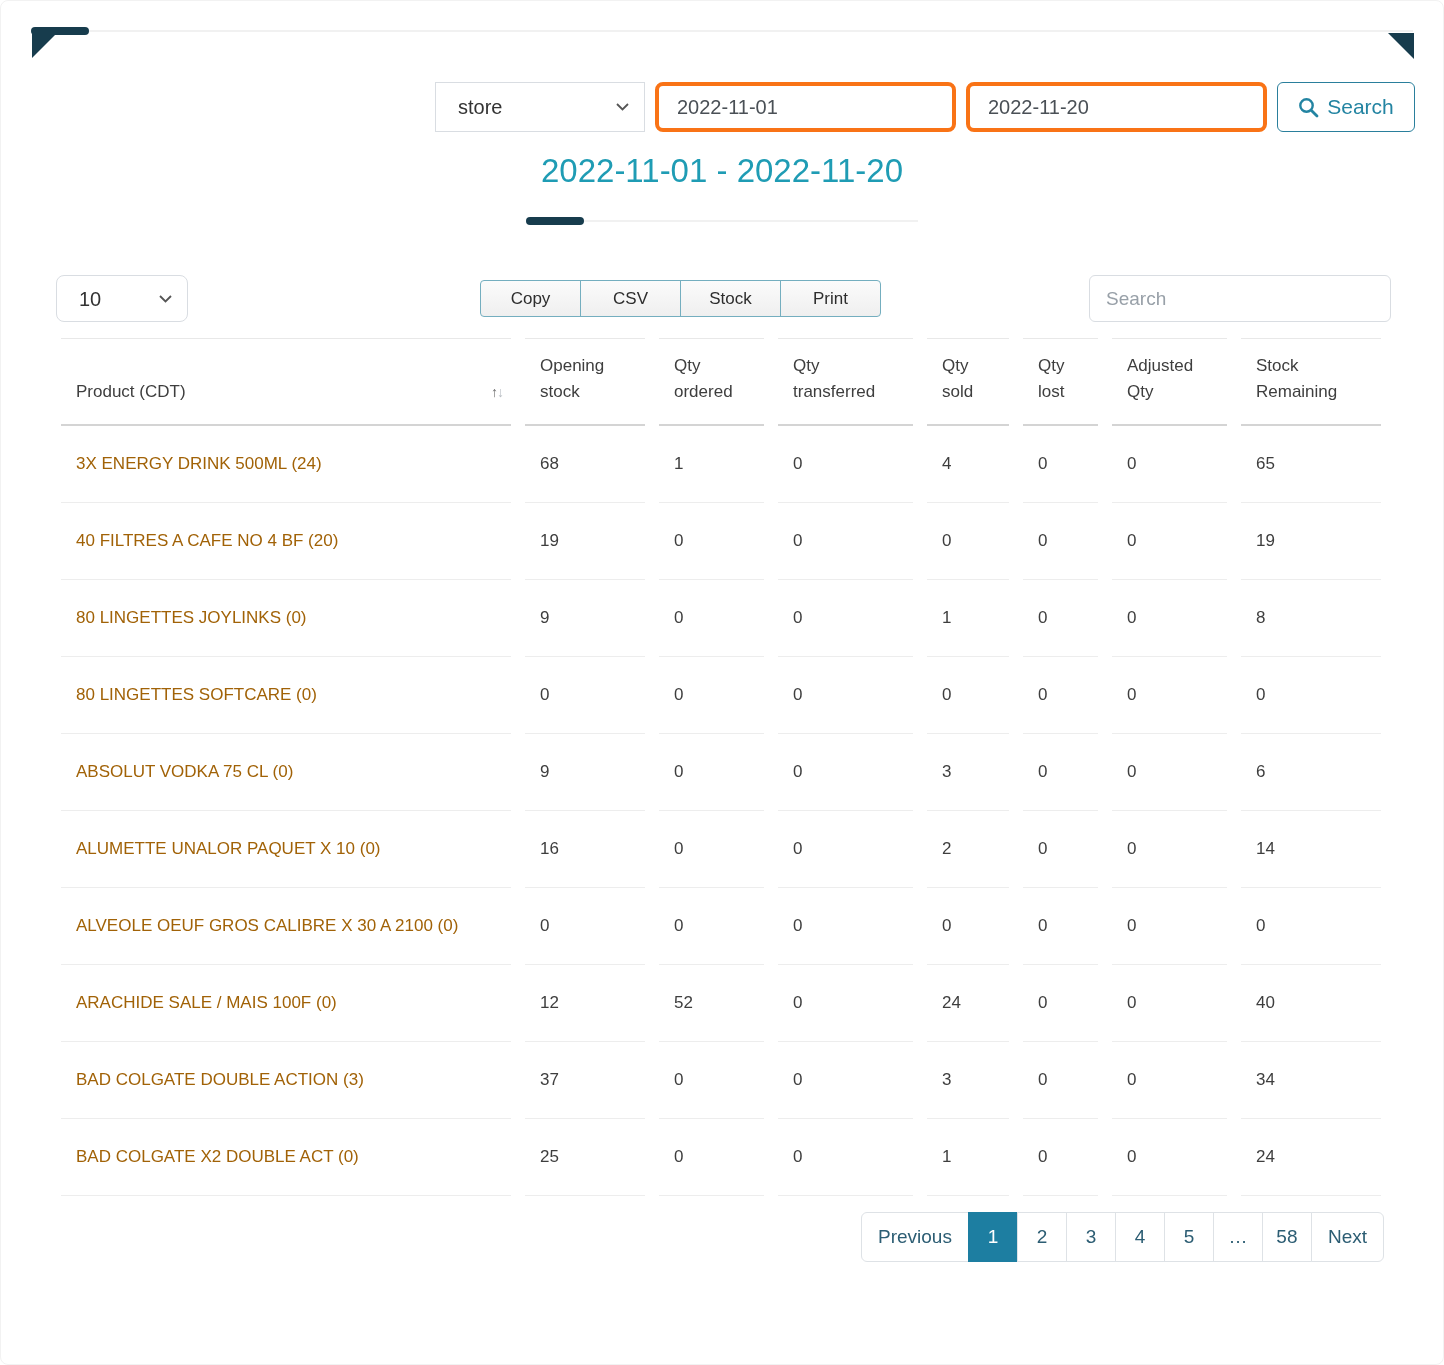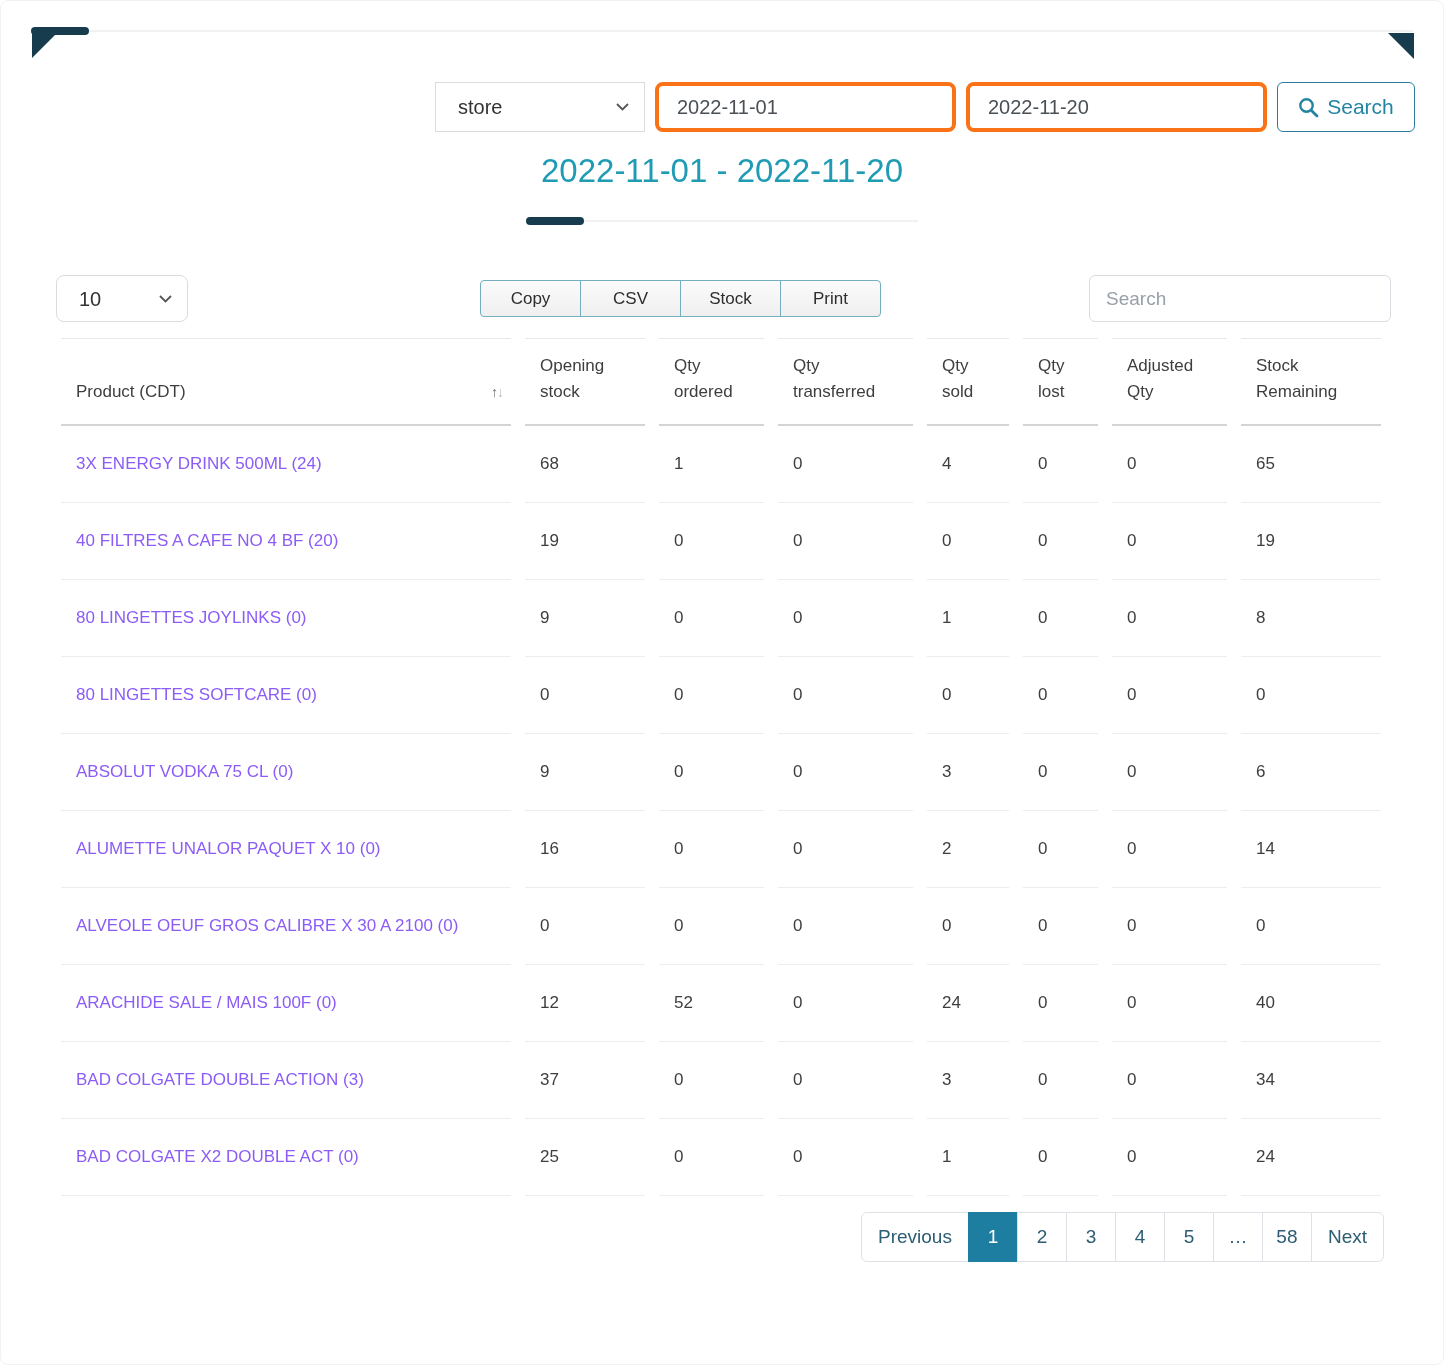--- a/index.html
+++ b/index.html
@@ -61,21 +61,21 @@
   
   table.inv { margin: 16px 0 0 46px; width: 1348px; border-collapse: separate; border-spacing: 14px 0; table-layout: fixed; }
   th {
     text-align: left; font-weight: 400; color: #3e3e3e; font-size: 17px; line-height: 1.55;
     padding: 14px 0 18px 15px; border-top: 1px solid #e8e8e8; border-bottom: 2px solid #d4d4d4;
     vertical-align: bottom; white-space: pre-line; position: relative; cursor: pointer;
   }
   th .sort { position: absolute; right: 8px; bottom: 20px; font-size: 14px; letter-spacing: -1px; }
   th .sort .up { color: #6b6b6b; } th .sort .down { color: #b9bec4; }
   td { height: 77px; vertical-align: middle; border-bottom: 1px solid #ededed; font-size: 17px; color: #3e3e3e; padding-left: 15px; overflow: hidden; white-space: nowrap; }
-  td.product { color: #8b5cf6; cursor: pointer; }
+  td.product { color: #a16207; cursor: pointer; }
   
   .pagination { display: flex; width: fit-content; margin: 16px 59px 0 auto; }
   .page-item {
     min-width: 50px; height: 50px; margin-left: -1px; background: #fff; cursor: pointer;
     border: 1px solid #dee2e6; display: flex; align-items: center; justify-content: center;
     font-family: "Liberation Sans", sans-serif; font-size: 19px; color: #2c5d73; padding: 0 16px;
   }
   .page-item:first-child { border-radius: 6px 0 0 6px; margin-left: 0; }
   .page-item:last-child { border-radius: 0 6px 6px 0; }
   .page-item.num { padding: 0; }

